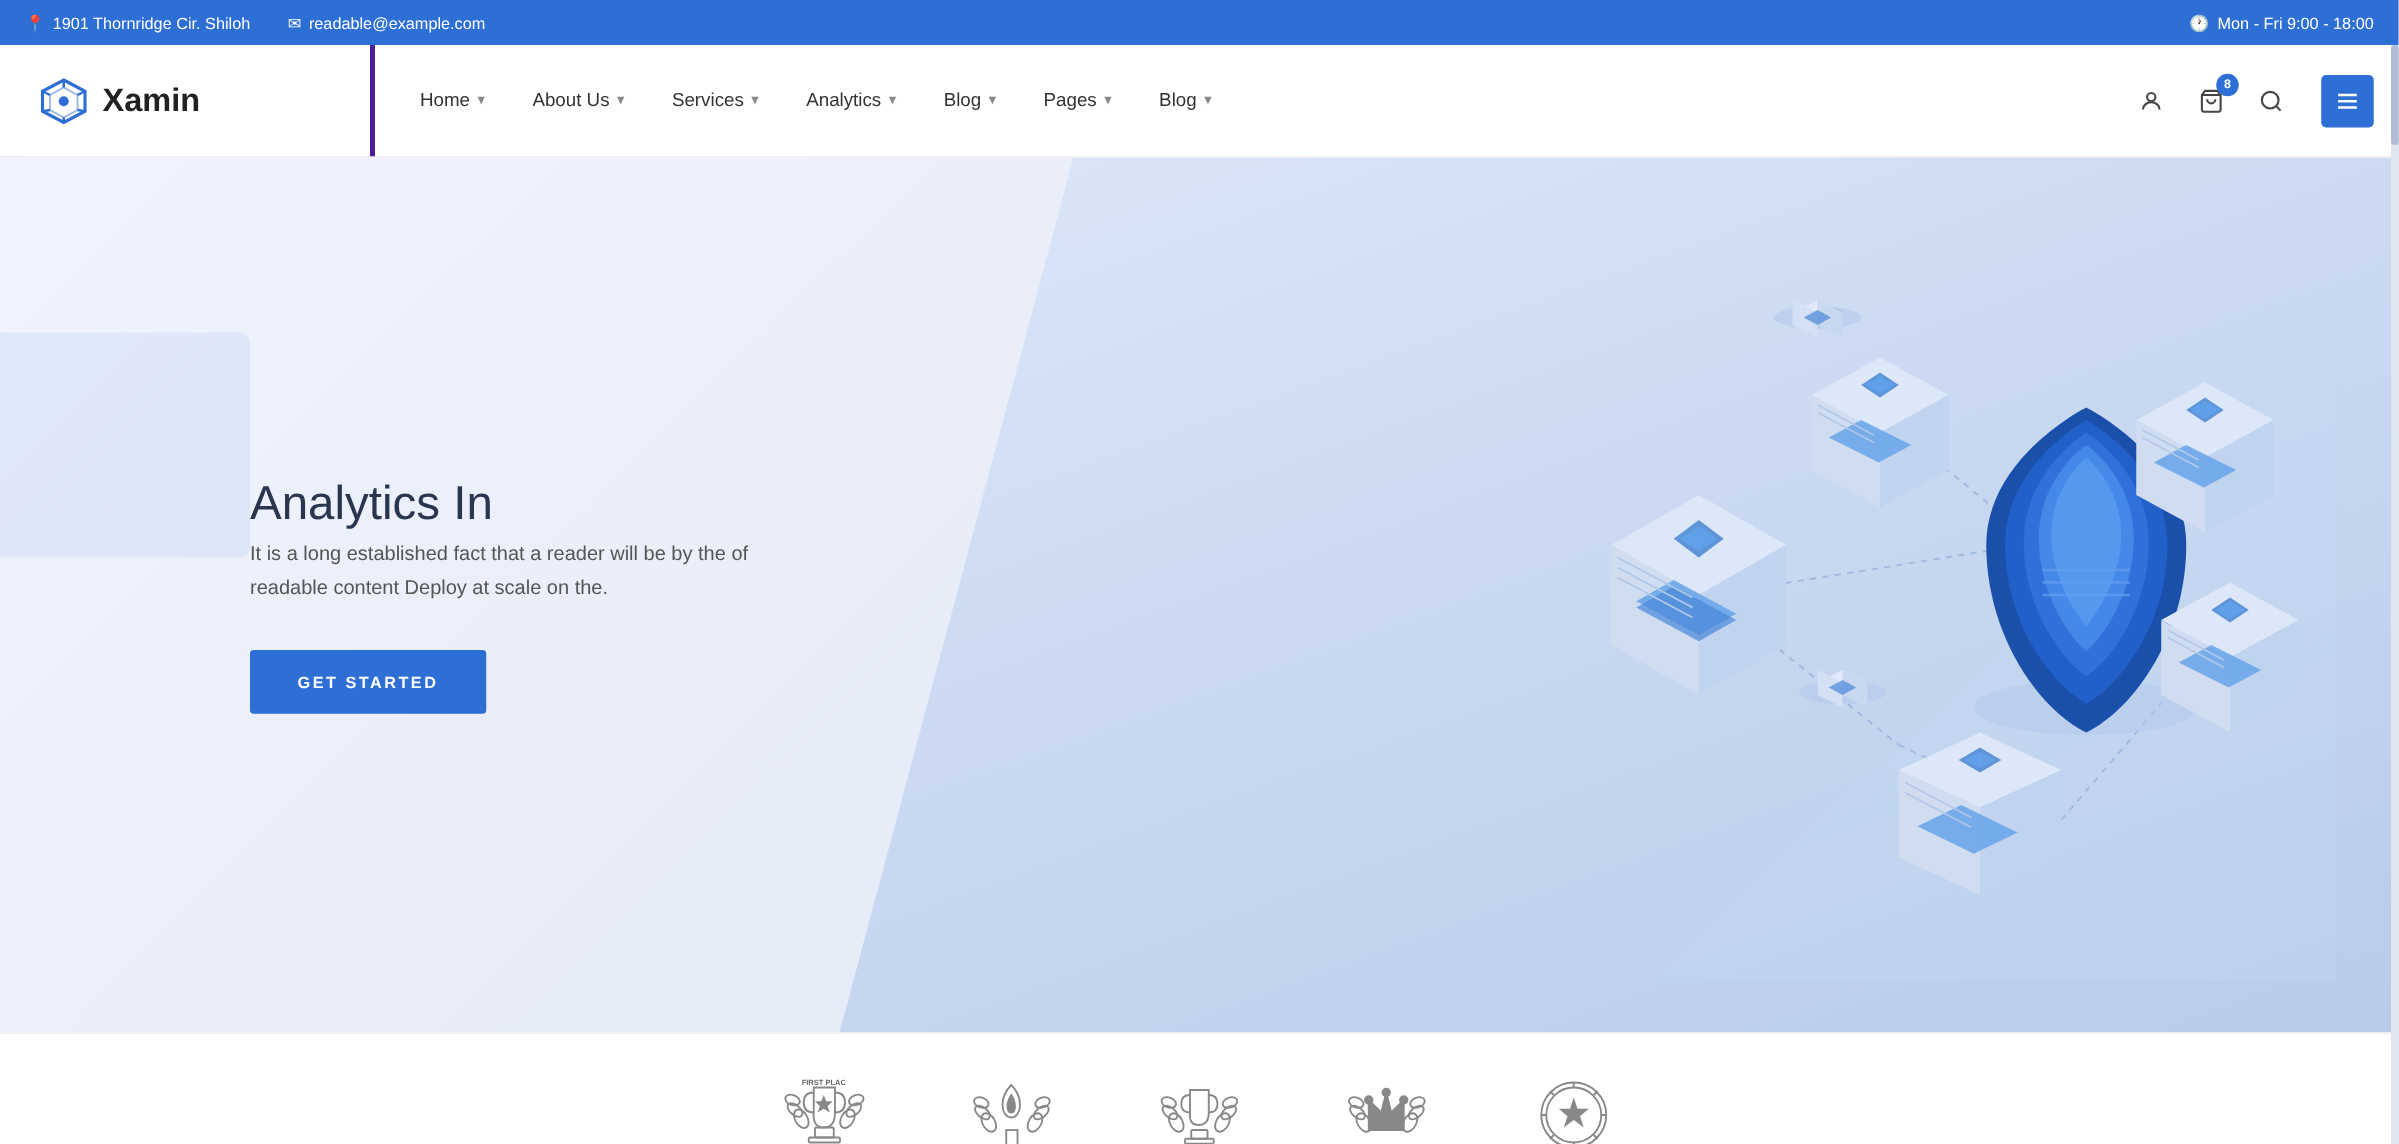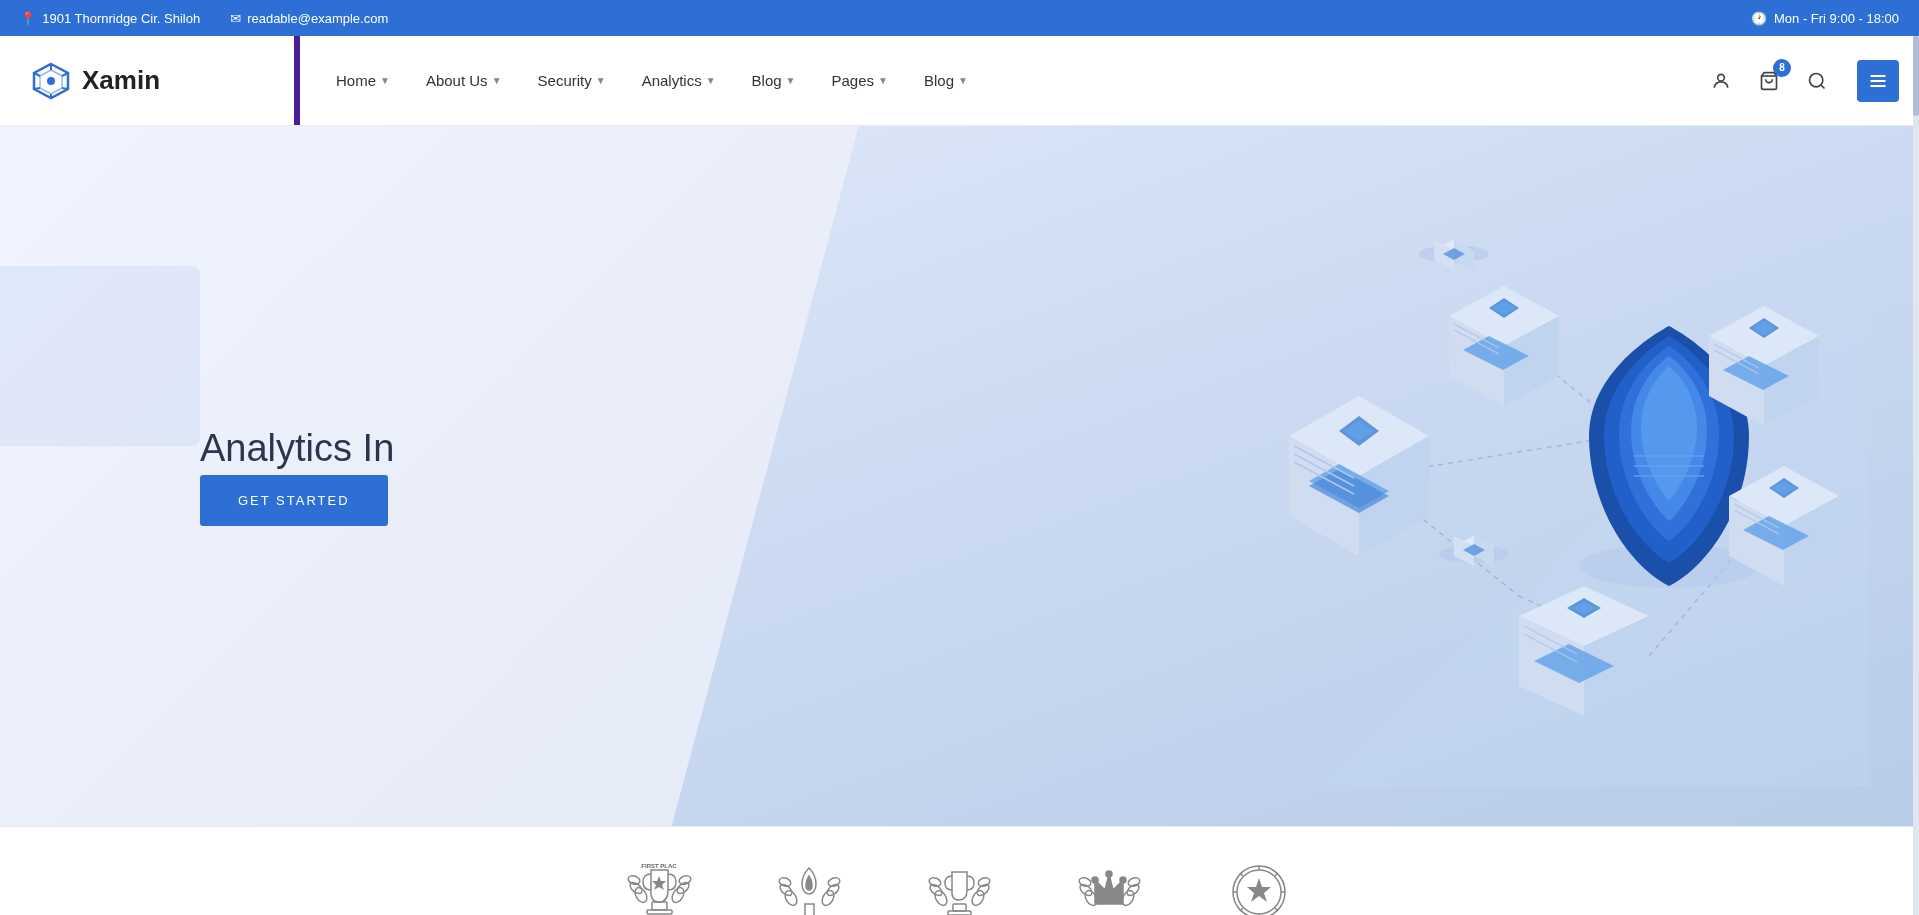--- a/index.html
+++ b/index.html
@@ -29,21 +29,21 @@
       border-bottom: 1px solid #e8eaf0;
       position: relative;
       z-index: 10;
     }
     .navbar-brand {
       display: flex;
       align-items: center;
       gap: 10px;
       padding: 0 30px;
       width: 300px;
-      border-right: 6px solid #4c1d95;
+      border-right: 4px solid #4c1d95;
       height: 100%;
       flex-shrink: 0;
     }
     .brand-logo-svg { width: 42px; height: 42px; }
     .brand-name {
       font-size: 26px;
       font-weight: 700;
       color: #222;
     }
     .navbar-menu {
@@ -157,21 +157,21 @@
       line-height: 1.7;
       max-width: 400px;
       margin-bottom: 36px;
     }
     .hero-btn {
       background: #2d6fd4;
       color: #fff;
       border: 2px solid #2d6fd4;
       padding: 16px 36px;
       font-size: 13px;
-      font-weight: 400;
+      font-weight: 700;
       letter-spacing: 2px;
       cursor: pointer;
       border-radius: 3px;
       text-transform: uppercase;
     }
 
     
     .hero-left-block {
       position: absolute;
       left: 0; top: 140px;
@@ -278,21 +278,21 @@
   <div class="navbar-menu">
     <div class="nav-item">
       <span>Home</span>
       <span class="nav-arrow">▼</span>
     </div>
     <div class="nav-item">
       <span>About Us</span>
       <span class="nav-arrow">▼</span>
     </div>
     <div class="nav-item">
-      <span>Security</span>
+      <span>Services</span>
       <span class="nav-arrow">▼</span>
     </div>
     <div class="nav-item">
       <span>Analytics</span>
       <span class="nav-arrow">▼</span>
     </div>
     <div class="nav-item">
       <span>Blog</span>
       <span class="nav-arrow">▼</span>
     </div>
@@ -336,20 +336,21 @@
     </button>
   </div>
 </nav>
 
 <section class="hero">
   <div class="hero-bg-shape"></div>
   <div class="hero-left-block"></div>
 
   <div class="hero-content">
     <div class="hero-subtitle">Analytics In</div>
+    <p class="hero-desc">It is a long established fact that a reader will be by the of readable content Deploy at scale on the.</p>
     <button class="hero-btn">GET STARTED</button>
   </div>
 
   <div class="hero-illustration">
     <svg width="700" height="620" viewBox="0 0 700 620" xmlns="http://www.w3.org/2000/svg">
 
       <polygon points="150,620 700,100 700,620" fill="rgba(200,218,245,0.3)"></polygon>
 
       <line x1="200" y1="310" x2="450" y2="270" stroke="#a0b8e0" stroke-width="1.5" stroke-dasharray="5,5"></line>
       <line x1="200" y1="310" x2="350" y2="430" stroke="#a0b8e0" stroke-width="1.5" stroke-dasharray="5,5"></line>

